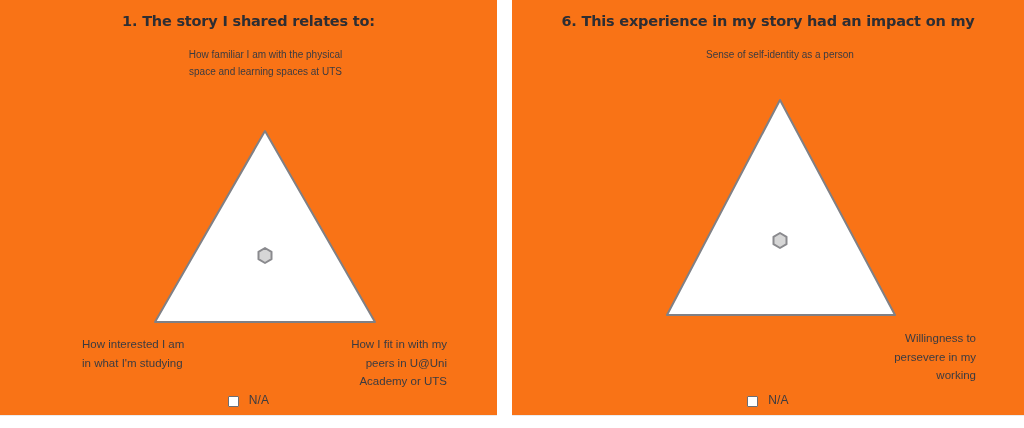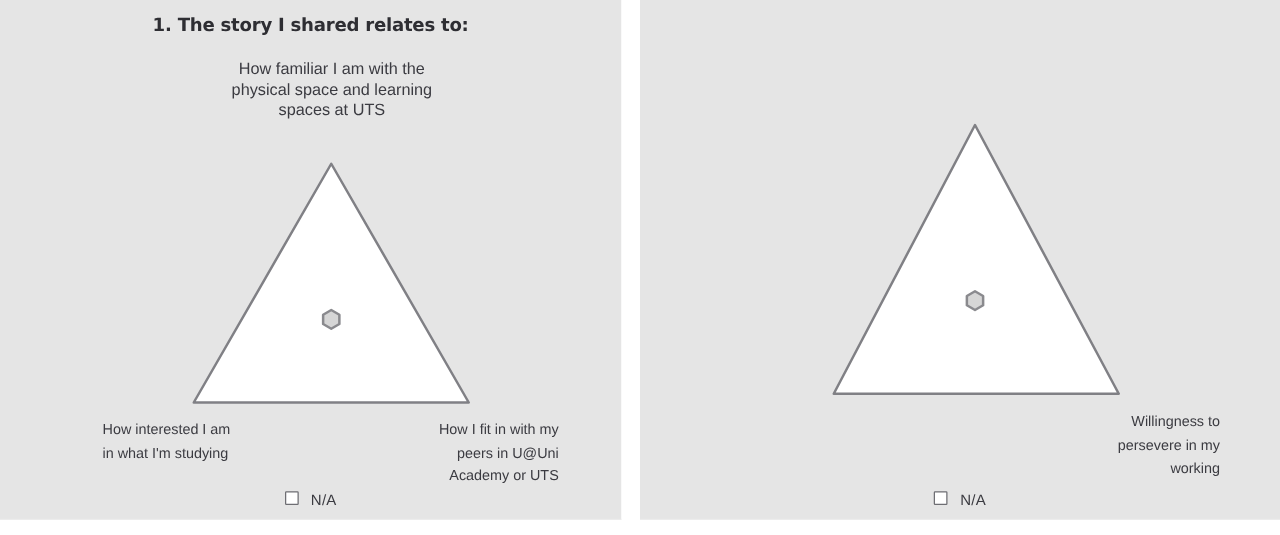--- a/index.html
+++ b/index.html
@@ -19,21 +19,21 @@
     position: relative;
     width: 1024px;
     height: 428px;
     background: #ffffff;
   }
 
   .panel {
     position: absolute;
     top: 0;
     height: 416px;
-    background: #e5e5e5;
+    background: #f97316;
     border-bottom: 1px solid #ececec;
     box-sizing: border-box;
     overflow: hidden;
   }
   .panel-left  { left: 0px;   width: 497px; }
   .panel-right { left: 512px; width: 512px; }
 
   .q-title {
     position: absolute;
     top: 13px;
@@ -60,21 +60,21 @@
   .tri-svg {
     position: absolute;
     left: 0;
     top: 0;
   }
 
   .apex-label {
     position: absolute;
     text-align: center;
     font-family: "Liberation Sans", sans-serif;
-    font-size: 13px;
+    font-size: 10px;
     line-height: 16.5px;
     color: #3b3b41;
   }
 
   .corner-label {
     position: absolute;
     font-family: "Liberation Sans", sans-serif;
     font-size: 11.5px;
     line-height: 18.5px;
     color: #3b3b41;
@@ -82,21 +82,21 @@
   }
   .corner-left  { text-align: left; }
   .corner-right { text-align: right; }
 
   
   .na-row {
     position: absolute;
     left: 0;
     right: 0;
     display: flex;
-    align-items: flex-start;
+    align-items: flex-end;
     justify-content: center;
     gap: 10px;
   }
   .na-box {
     width: 11px;
     height: 11px;
     border: 1.4px solid #6e6e73;
     background: #ffffff;
     border-radius: 1px;
     box-sizing: border-box;
@@ -140,21 +140,24 @@
 
     <div class="na-row" style="top:393px;">
       <span class="na-box"></span>
       <span class="na-text">N/A</span>
     </div>
 
   </section>
 
   <section class="panel panel-right">
 
+    <div class="q-title">6. This experience in my story had an impact on my</div>
 
+    <div class="apex-label" style="left:178px; top:47px; width:180px;">Sense of self-identity
+as a person</div>
 
     <div class="stage stage-right">
       <svg class="tri-svg" width="512" height="300" viewBox="0 0 512 300">
         <polygon points="268,60 383,275 155,275" fill="#ffffff" stroke="#808085" stroke-width="2" stroke-linejoin="round"></polygon>
         <polygon points="268,193 274.5,196.8 274.5,204.2 268,208 261.5,204.2 261.5,196.8" fill="#d6d6d6" stroke="#8a8a8e" stroke-width="2" stroke-linejoin="round"></polygon>
       </svg>
     </div>
 
 
     <div class="corner-label corner-right" style="right:48px; top:329px; width:150px;">Willingness to

